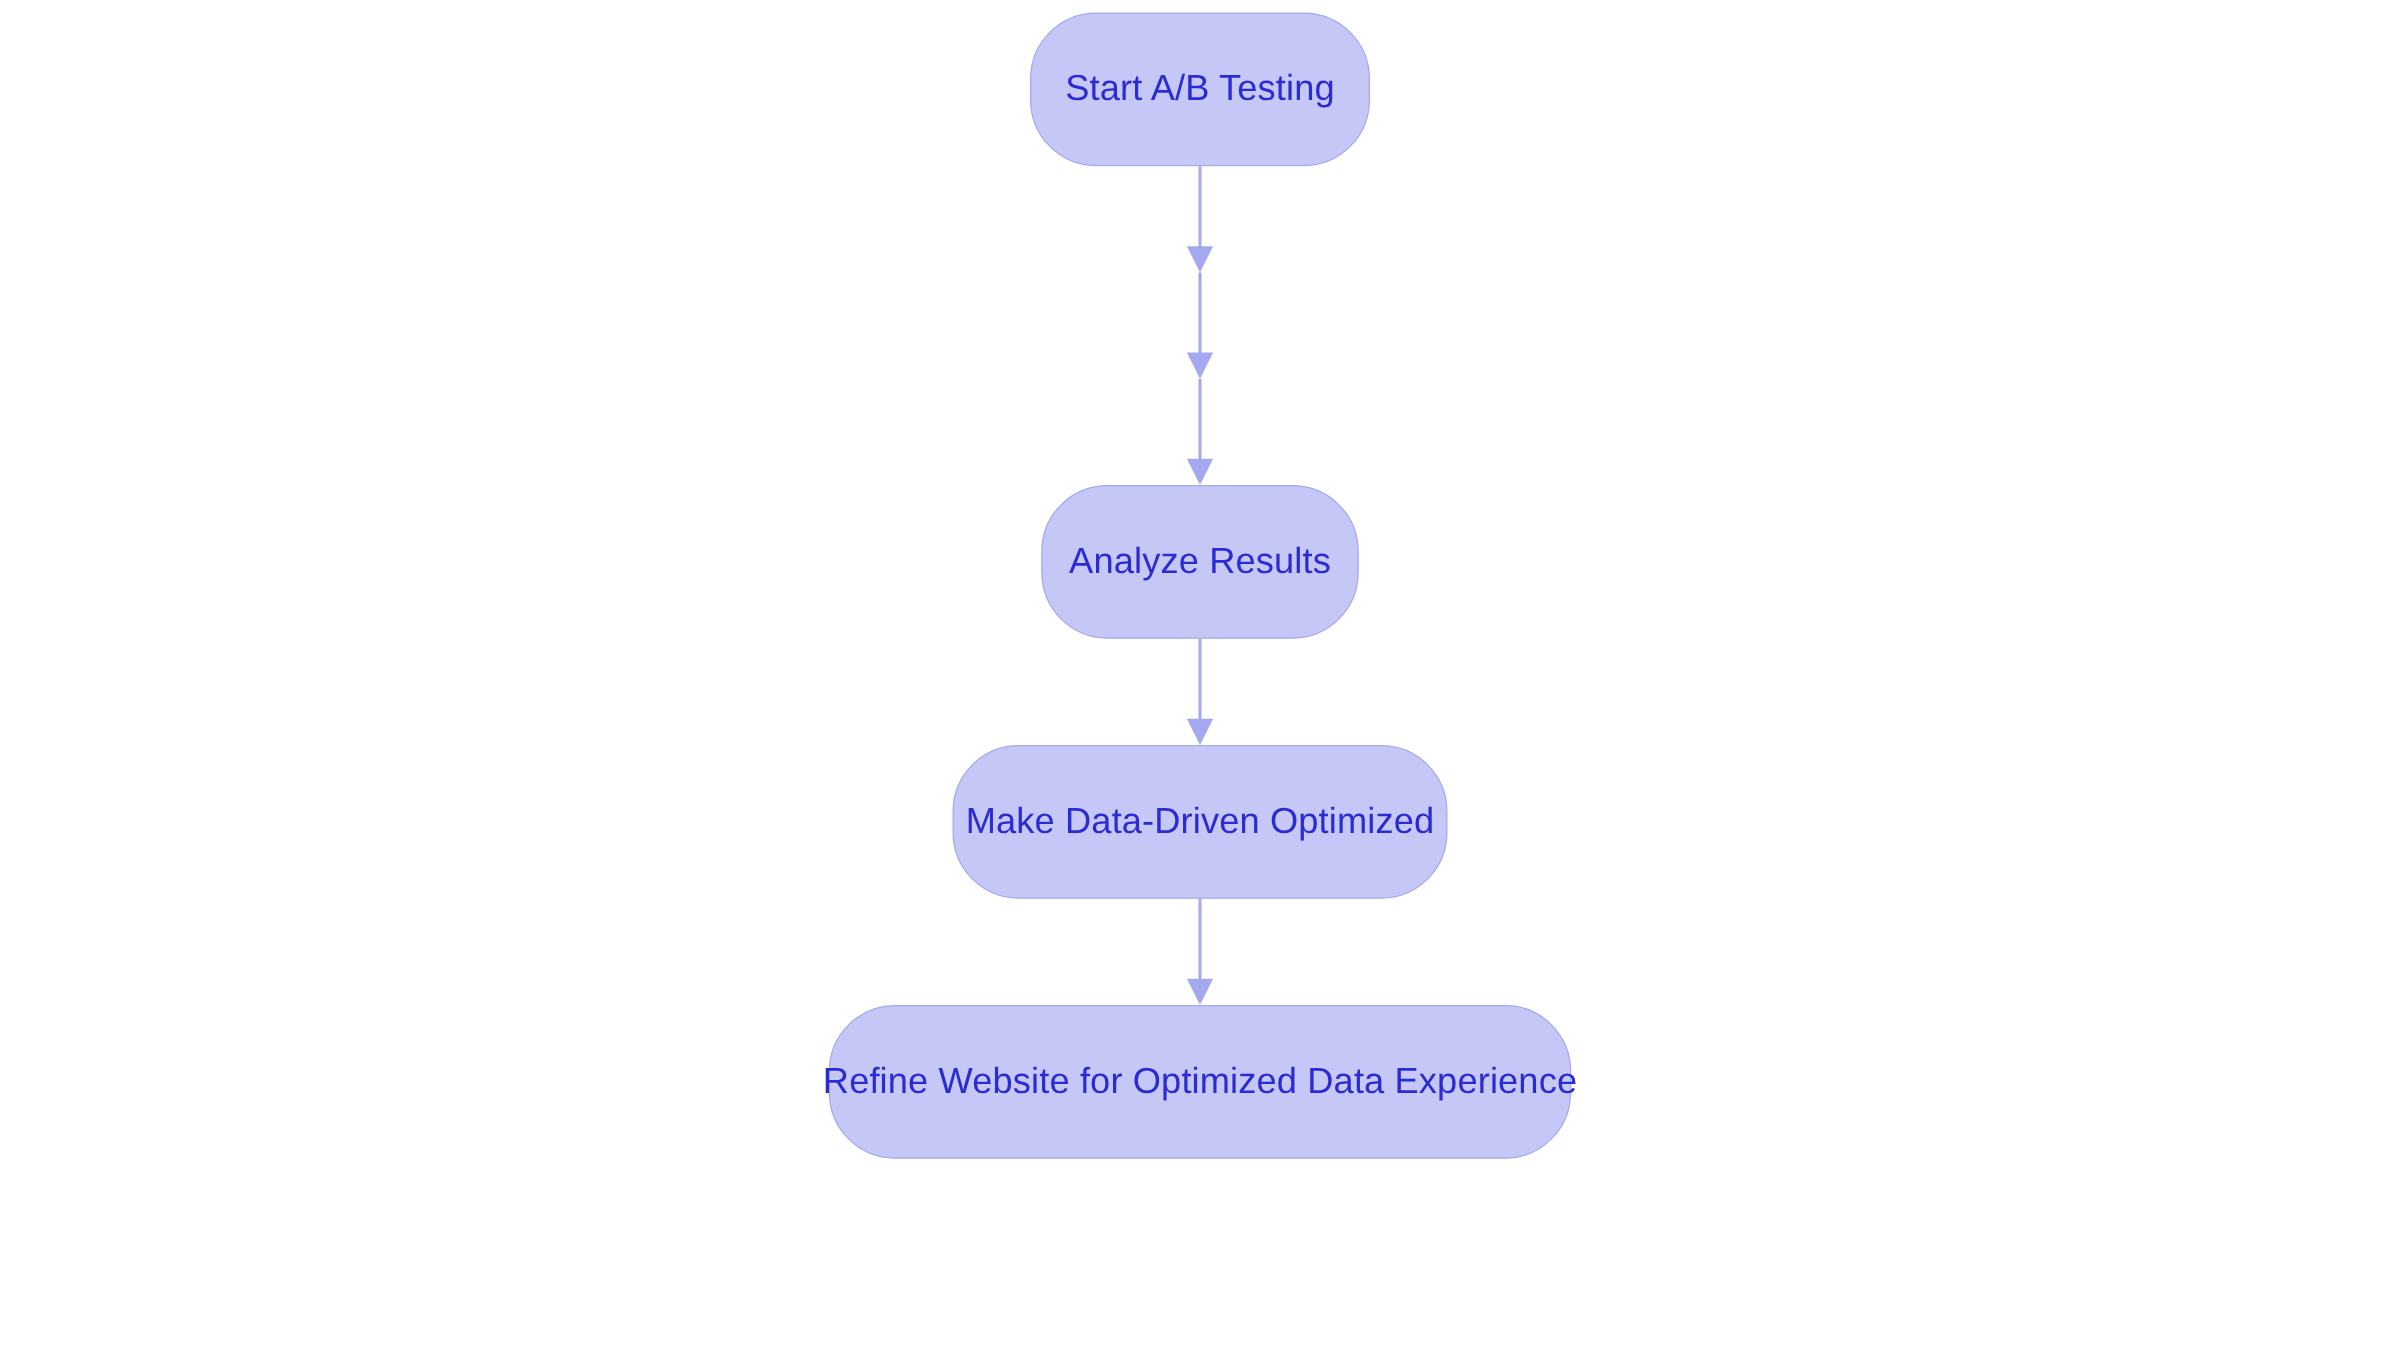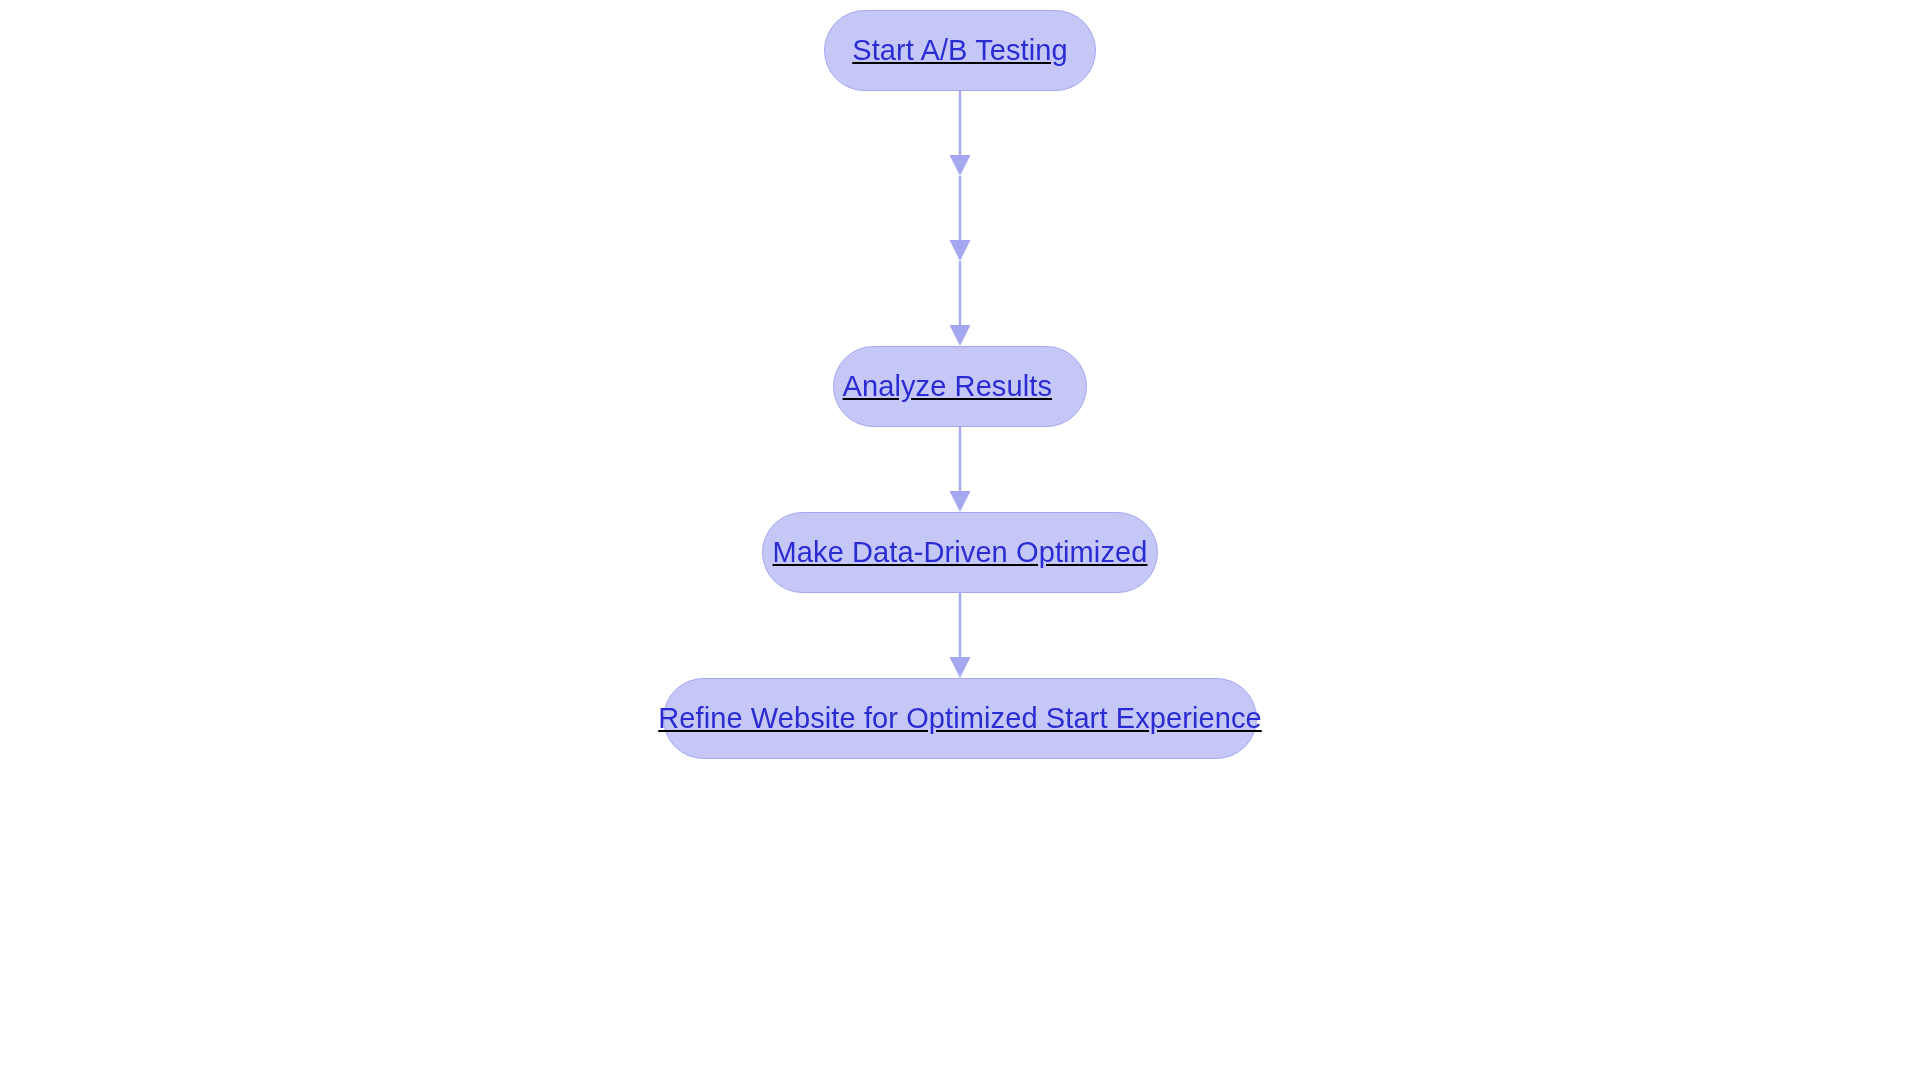--- a/index.html
+++ b/index.html
@@ -30,47 +30,46 @@
     height: 1083px;
     display: flex;
     flex-direction: column;
     align-items: center;
     justify-content: flex-start;
   }
 
   .node {
     position: relative;
     box-sizing: border-box;
-    height: 81px;
+    height: 123px;
     background: #c5c8f7;
     border: 1.6px solid #a3a8f0;
     border-radius: 53px;
     display: flex;
     align-items: center;
     justify-content: center;
     flex: 0 0 auto;
-    text-decoration: underline;
   }
 
   .node-label {
     color: #2b2bd4;
     font-size: 29px;
     font-family: "Liberation Sans", sans-serif;
     font-weight: 400;
     letter-spacing: 0.1px;
     white-space: nowrap;
     line-height: 1;
     padding: 0 34px;
   }
 
   
   .node-w1 { width: 272px; }
   .node-w2 { width: 440px; }
   .node-w3 { width: 276px; }
-  .node-w4 { width: 254px; justify-content: flex-end; }
+  .node-w4 { width: 254px; }
   .node-w5 { width: 396px; }
   .node-w6 { width: 594px; }
 
   .connector {
     position: relative;
     width: 24px;
     height: 85px;
     flex: 0 0 auto;
     display: block;
   }
@@ -134,17 +133,17 @@
     </div>
 
     <div class="connector">
       <svg viewBox="0 0 24 85" xmlns="http://www.w3.org/2000/svg">
         <line x1="12" y1="0" x2="12" y2="66" stroke="#a3a8f0" stroke-width="2.4"></line>
         <polygon points="12,85 1.5,64 22.5,64" fill="#a3a8f0"></polygon>
       </svg>
     </div>
 
     <div class="node node-w6">
-      <span class="node-label">Refine Website for Optimized Start Experience</span>
+      <span class="node-label">Refine Website for Optimized Data Experience</span>
     </div>
 
   </div>
 </div>
 
 </body></html>

